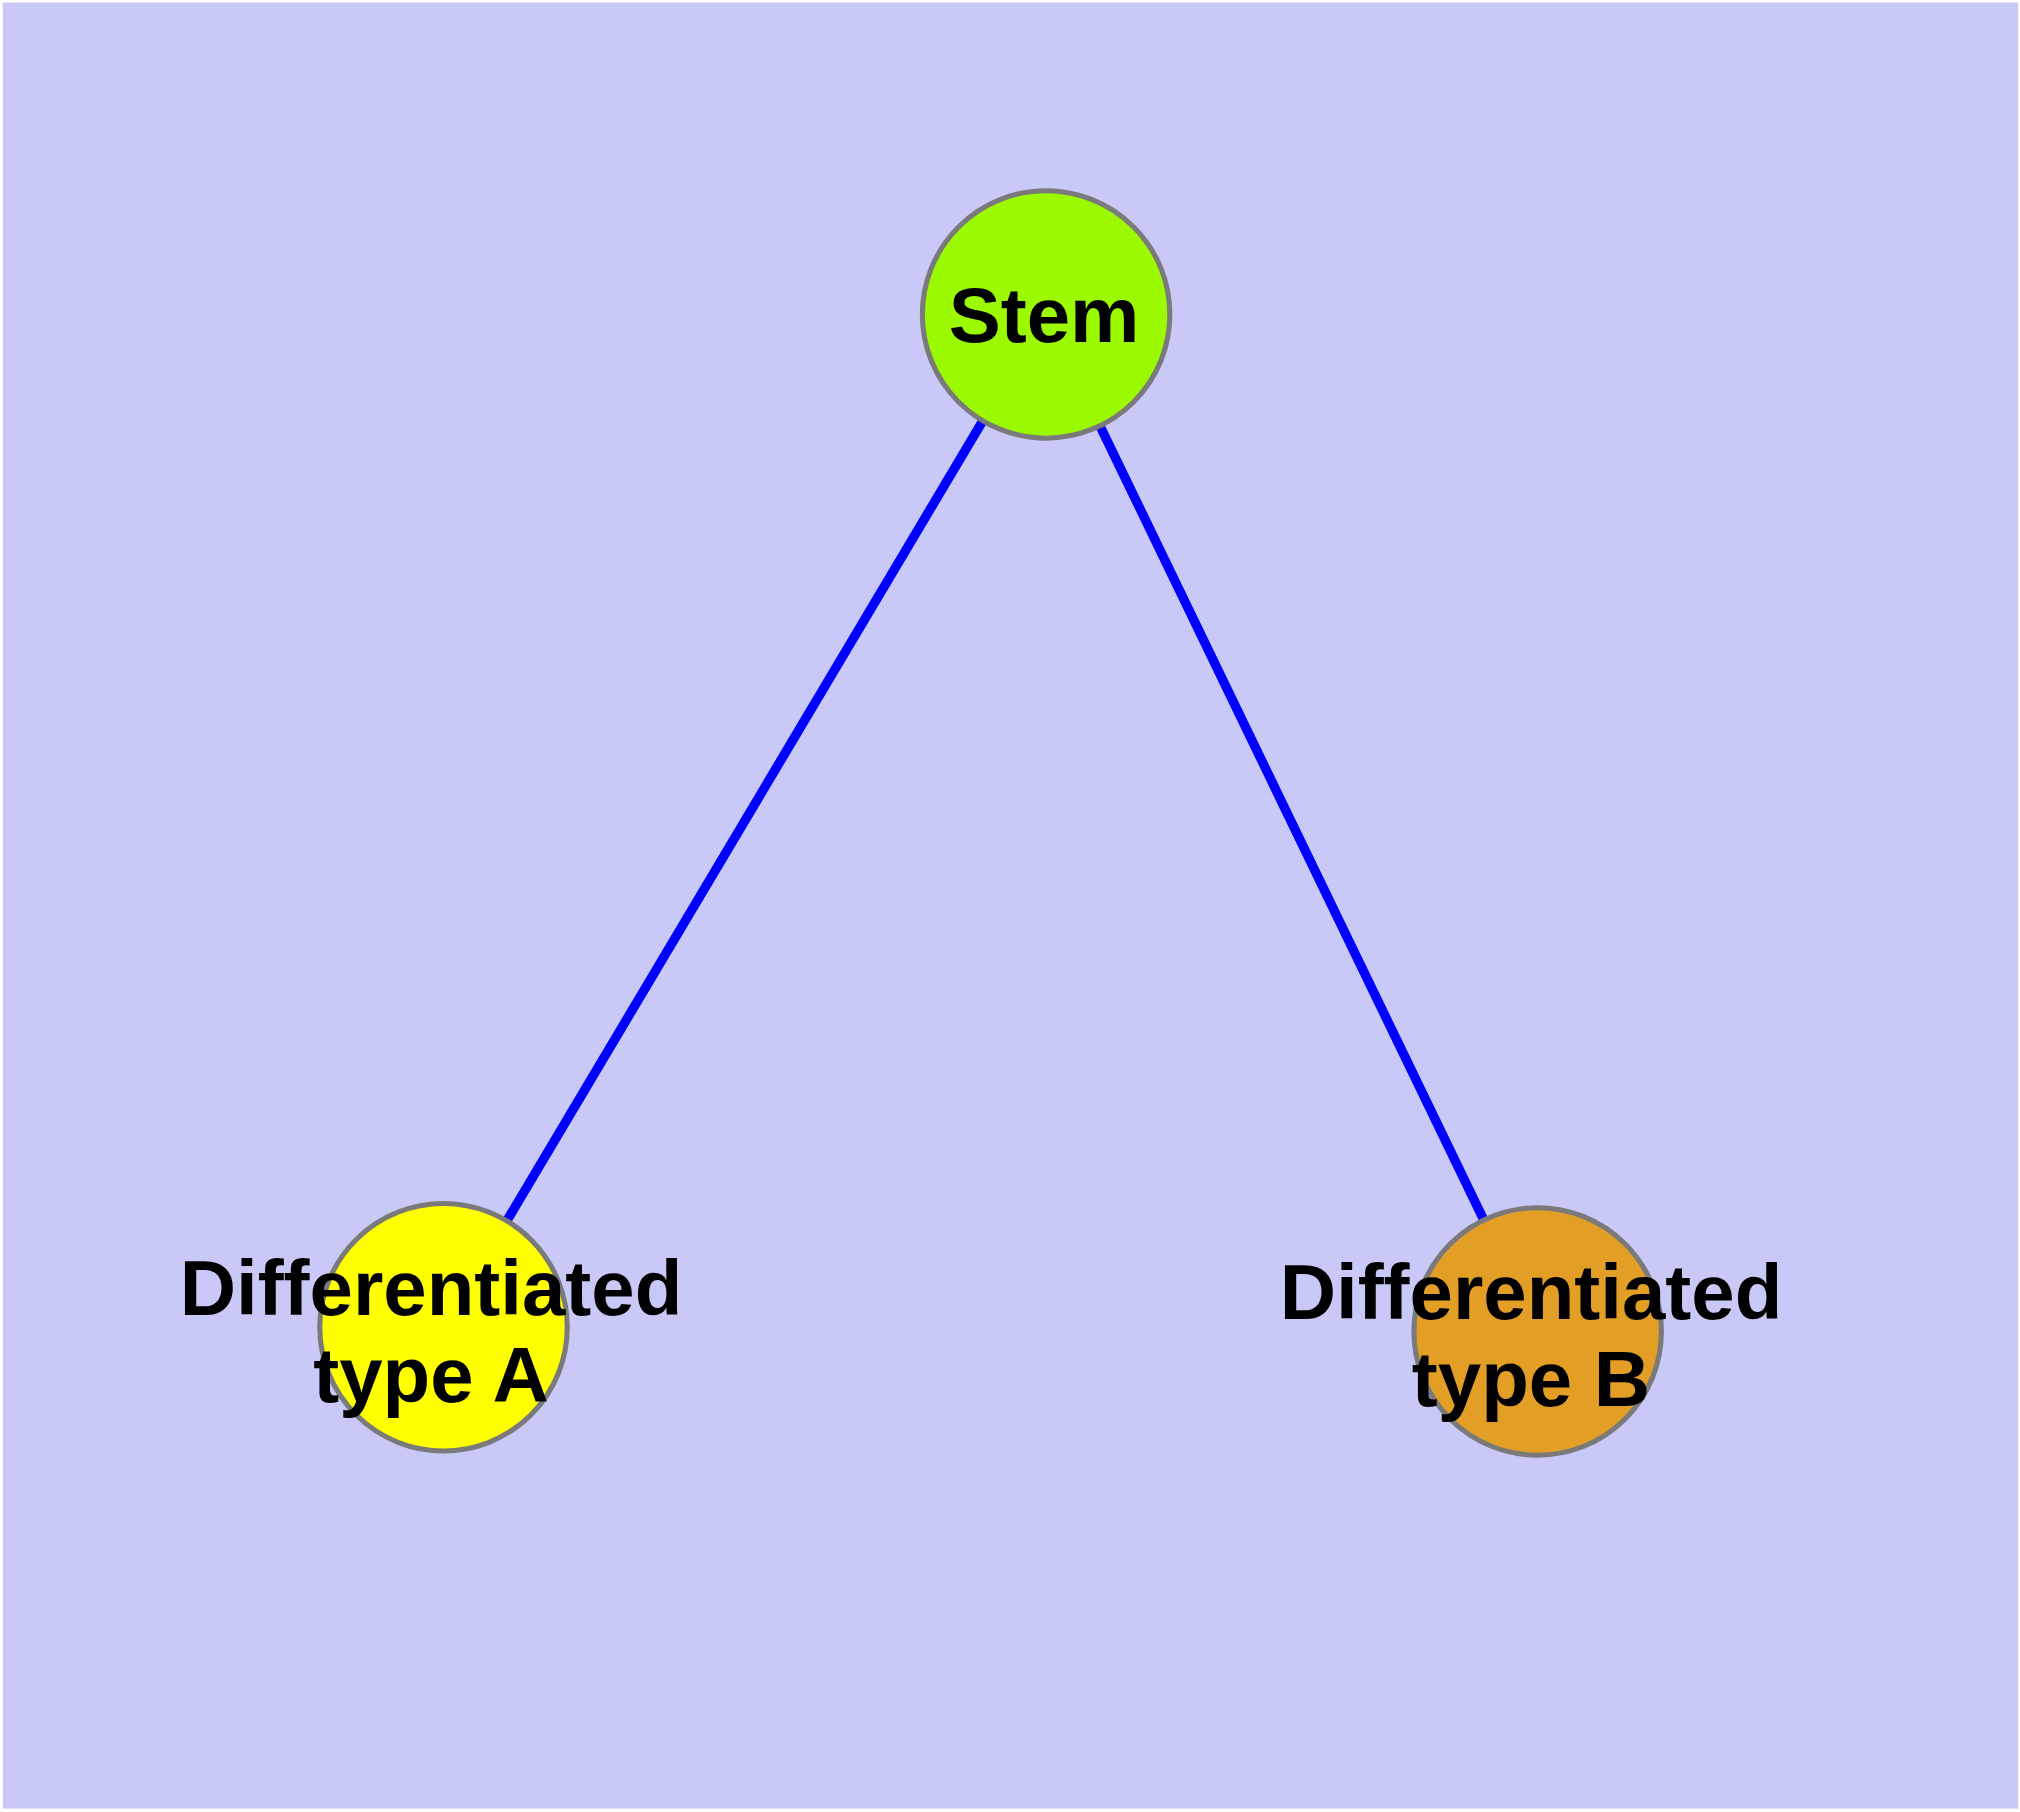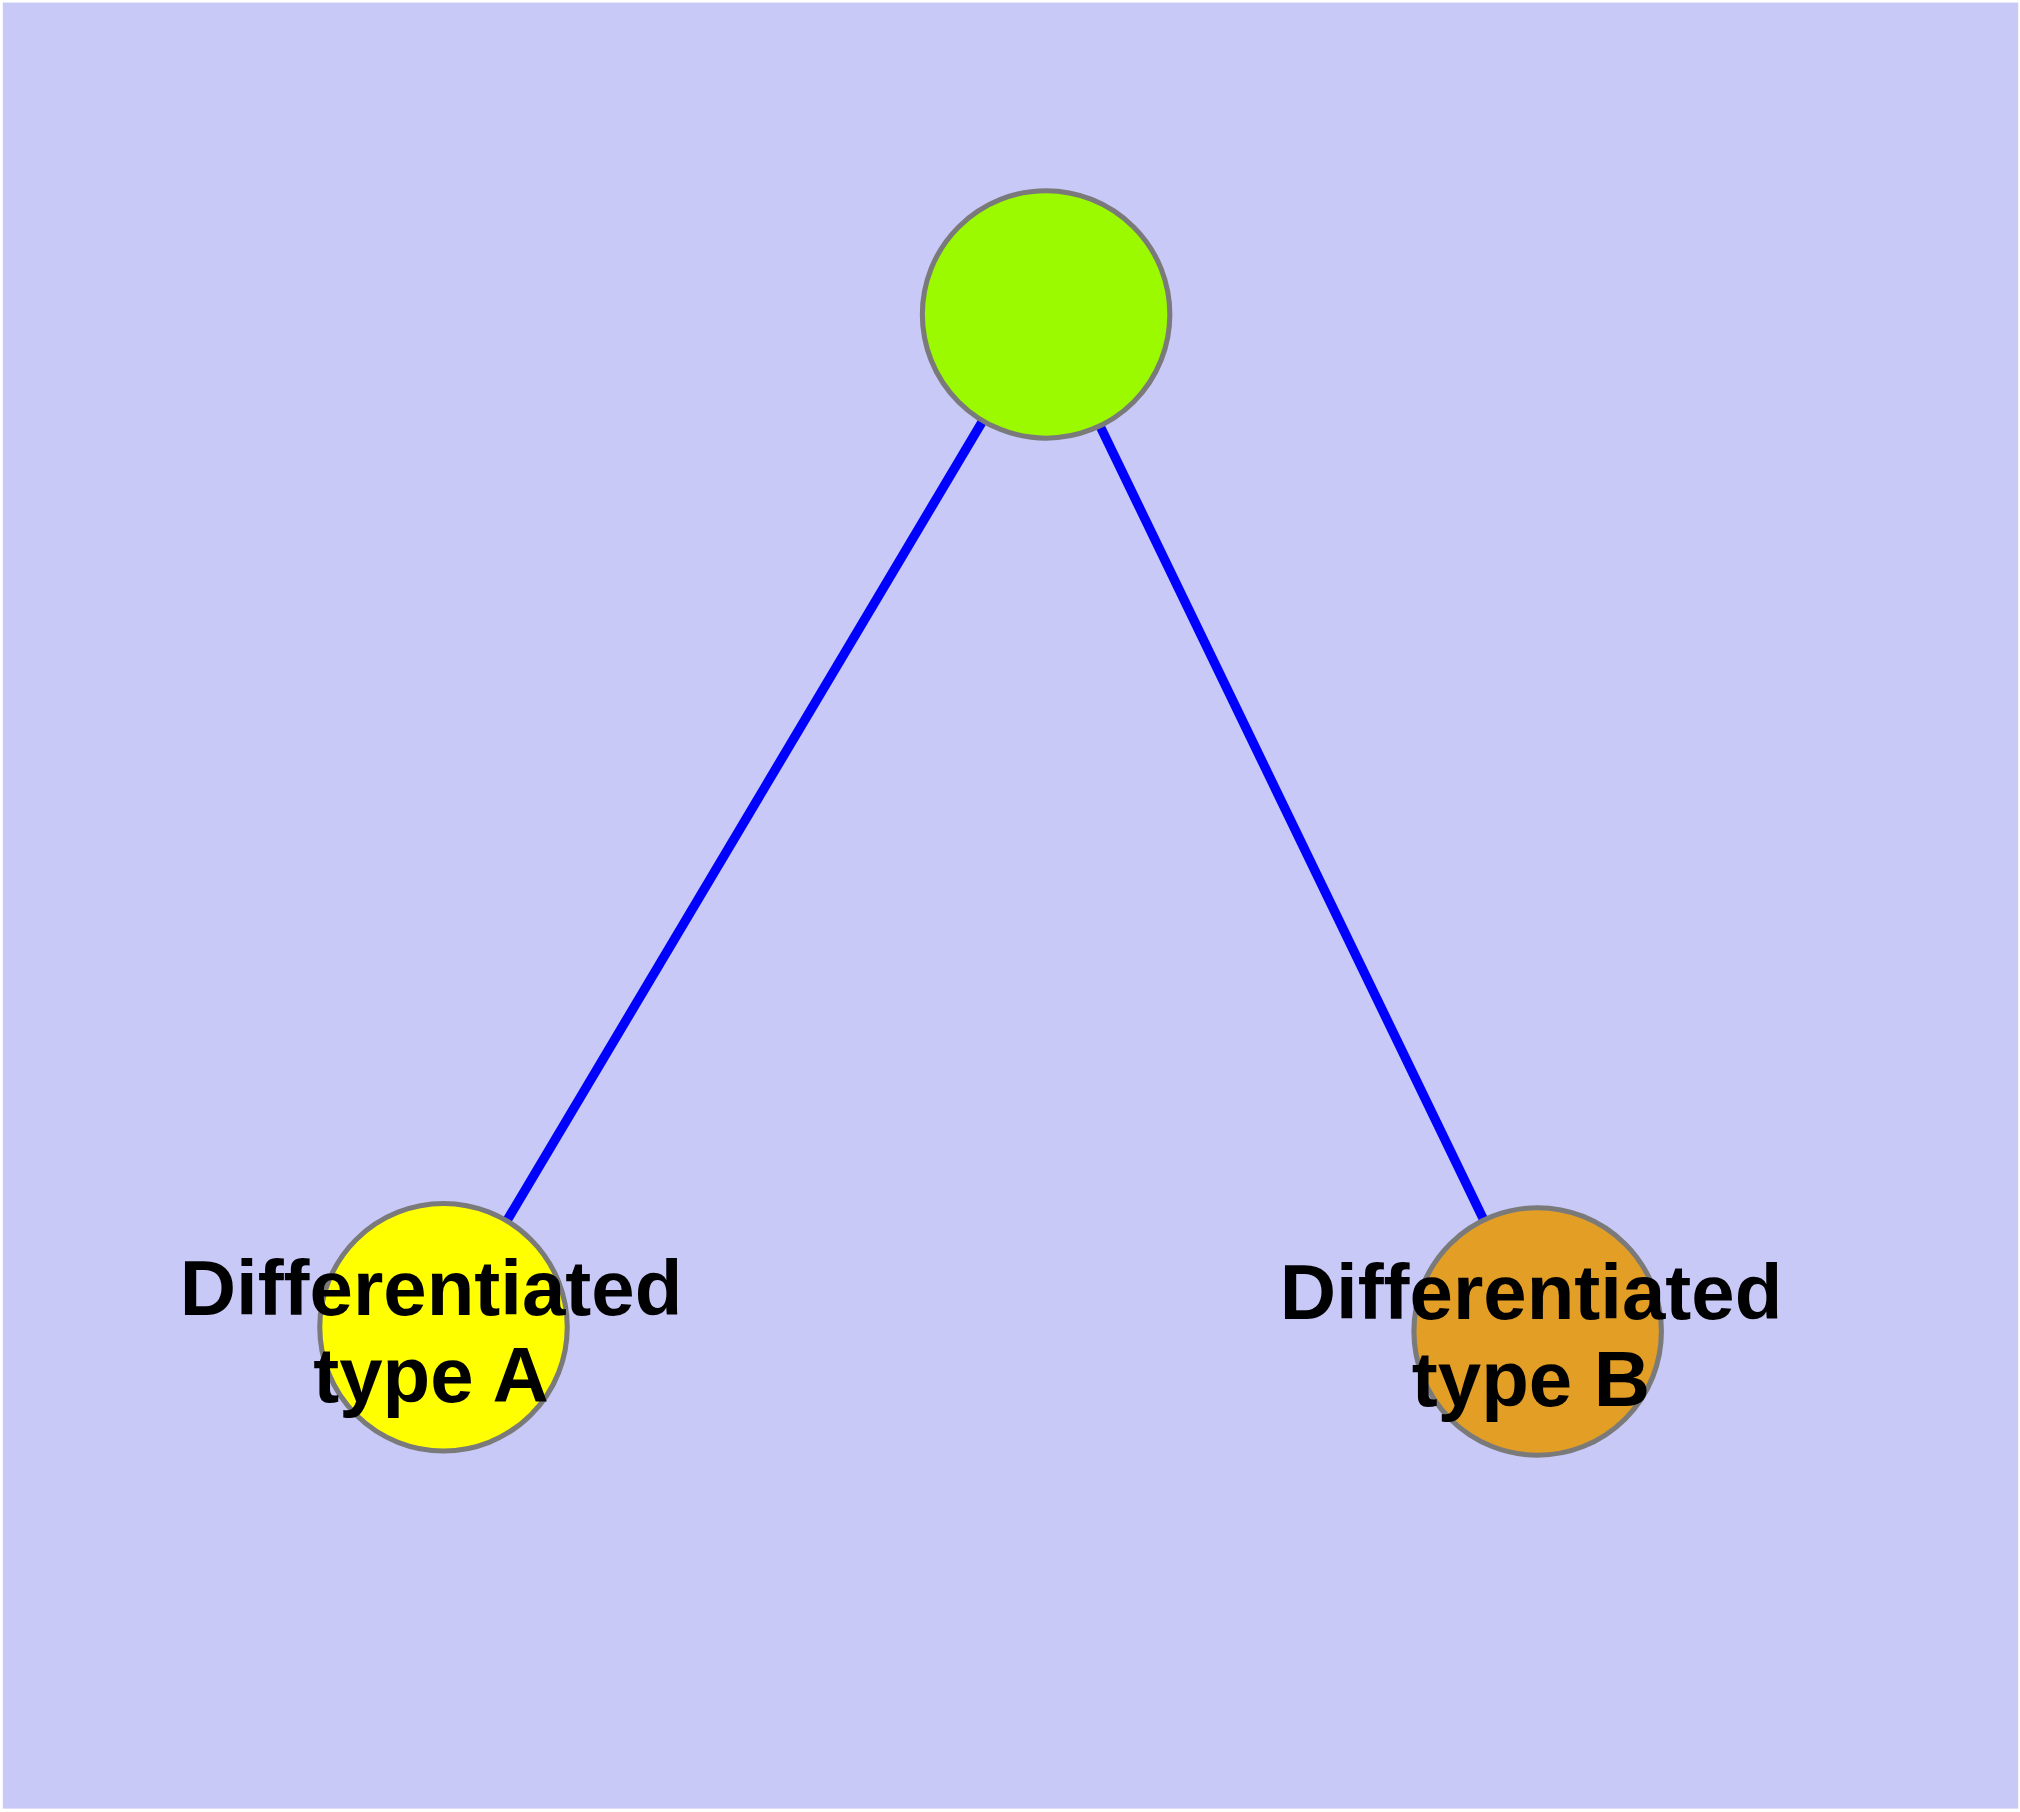--- a/index.html
+++ b/index.html
@@ -47,20 +47,21 @@
 
     <line x1="1234" y1="371" x2="1814" y2="1571" stroke-width="11" stroke-linecap="butt" stroke="#0000FF"></line>
 
     <circle cx="1234" cy="371" r="146" stroke-width="6" fill="#9CFA00" stroke="#7A7A7A"></circle>
 
     <circle cx="523" cy="1566" r="146" stroke-width="6" fill="#FFFF00" stroke="#7A7A7A"></circle>
 
     <circle cx="1814" cy="1571" r="146" stroke-width="6" fill="#E39E26" stroke="#7A7A7A"></circle>
   </svg>
 
+  <div class="node-label" style="left:1044px; top:315px;">Stem</div>
 
   <div class="node-label" style="left:431px; top:1332px;">Differentiated
 type A</div>
 
   <div class="node-label" style="left:1531px; top:1336px;">Differentiated
 type B</div>
 
 </div>
 
 

